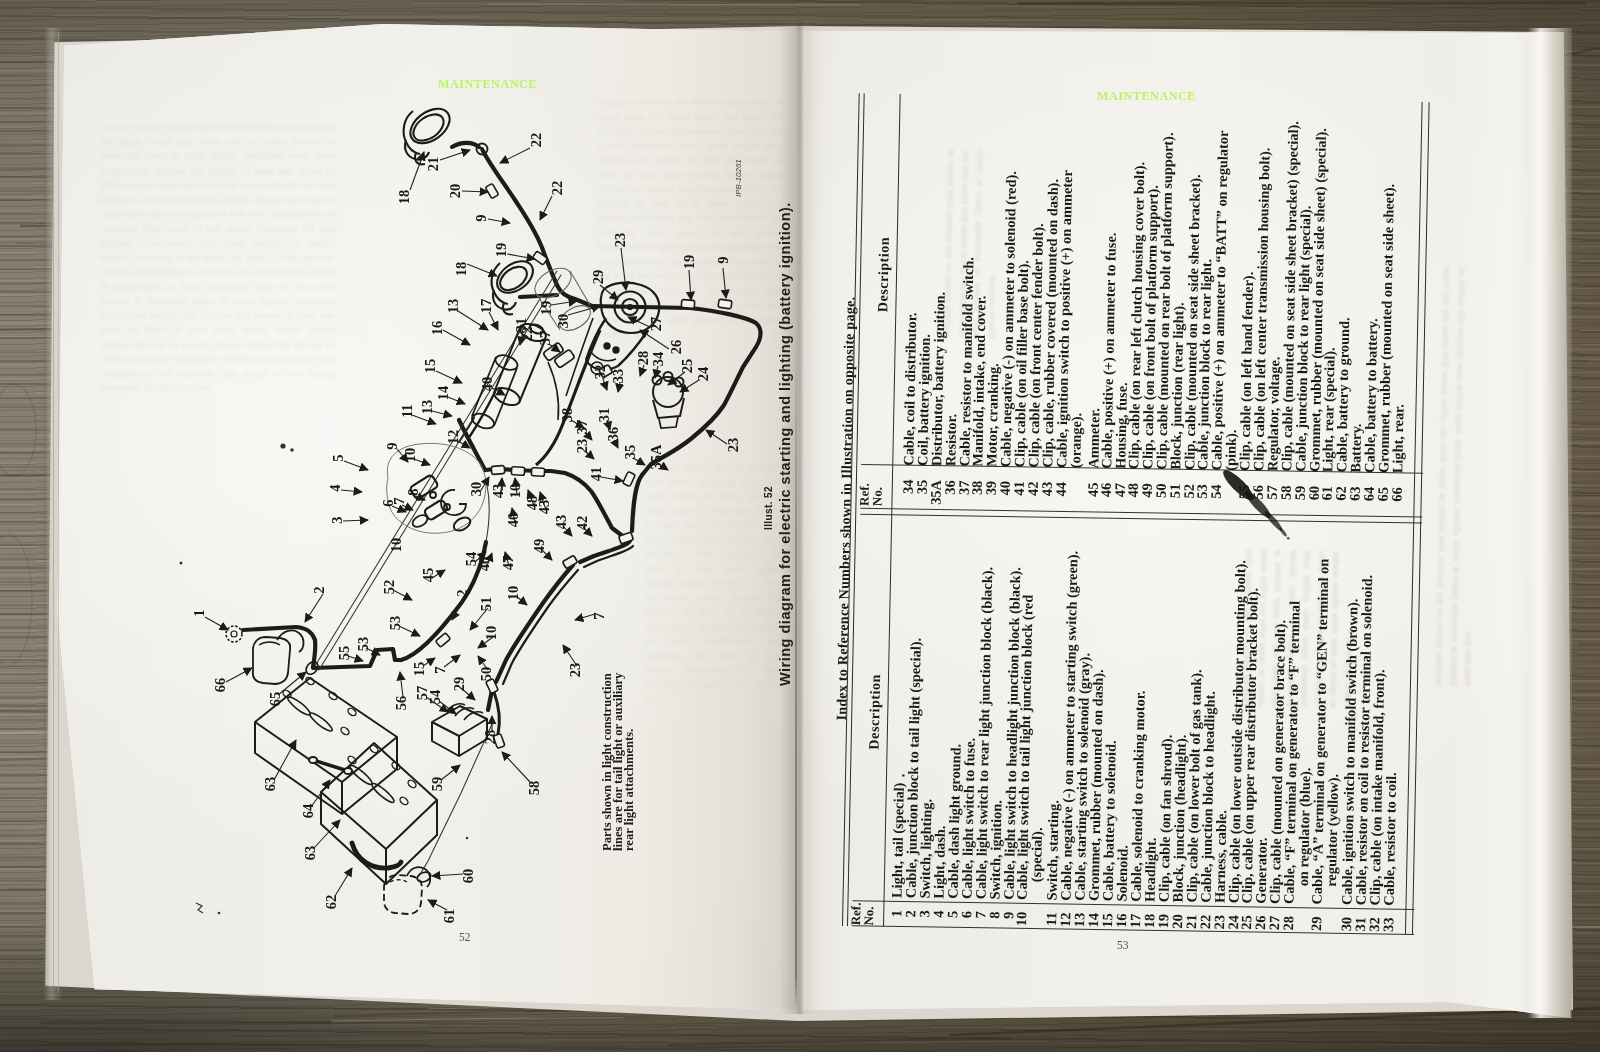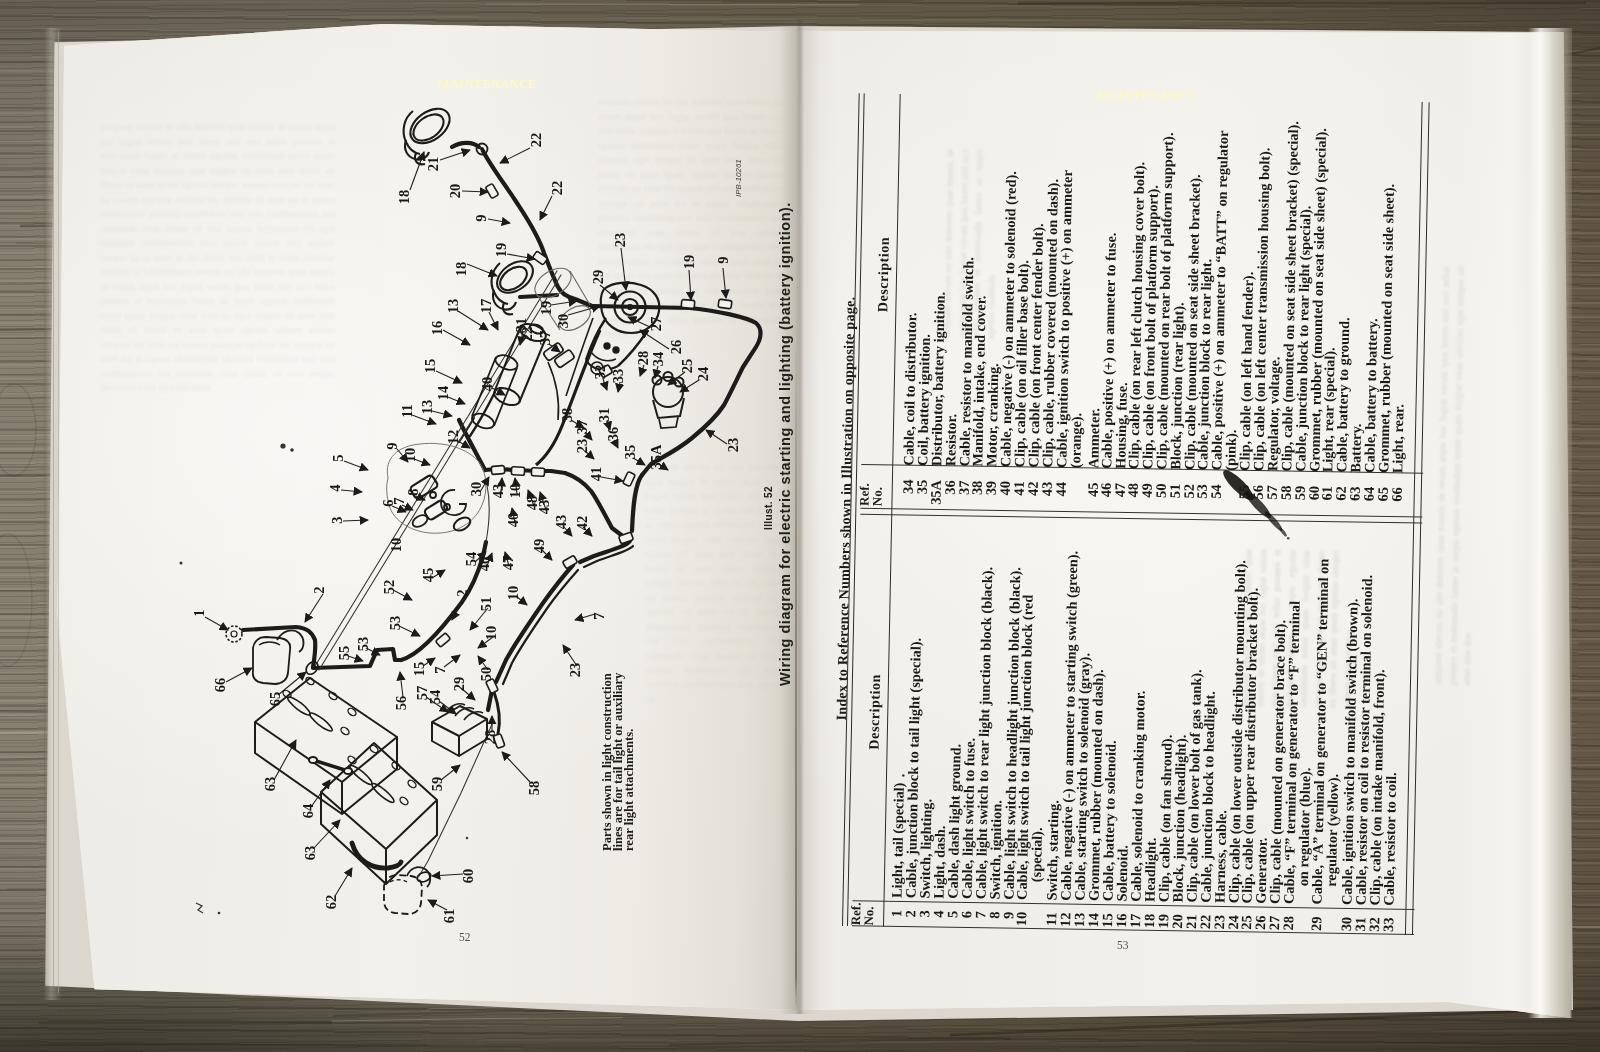--- a/index.html
+++ b/index.html
@@ -34,21 +34,21 @@
   #f0eee9;}
 #spine{position:absolute;left:779px;top:20px;width:40px;height:994px;
  background:linear-gradient(90deg, rgba(120,112,98,0) 0%, rgba(110,102,88,0.25) 42%, rgba(82,75,63,0.38) 52%, rgba(140,132,116,0.12) 63%, rgba(255,255,255,0) 100%);}
 #leftedge{position:absolute;left:44px;top:28px;width:18px;height:972px;
  background:linear-gradient(90deg, rgba(98,92,80,0.35) 0%, rgba(205,201,191,0.35) 40%, rgba(255,255,255,0) 100%);}
 #leftedge:before{content:"";position:absolute;left:9px;top:6px;width:1px;height:98%;background:rgba(150,145,133,0.55);}
 #leftedge:after{content:"";position:absolute;left:14px;top:3px;width:1px;height:99%;background:rgba(170,165,153,0.5);}
 #rightfold{position:absolute;left:1528px;top:28px;width:44px;height:990px;
  background:linear-gradient(90deg, rgba(255,255,255,0) 0%, rgba(252,251,247,0.85) 28%, rgba(212,208,198,0.75) 60%, rgba(172,164,150,0.6) 85%, rgba(135,127,112,0.45) 100%);}
 
-.mhead{position:absolute;font-family:"Liberation Serif",serif;font-weight:700;font-size:12.2px;letter-spacing:0.5px;color:#fef9c3;}
+.mhead{position:absolute;font-family:"Liberation Serif",serif;font-weight:700;font-size:12.2px;letter-spacing:0.5px;color:#bef264;}
 .pnum{position:absolute;font-family:"Liberation Serif",serif;font-size:11.5px;color:#55524a;}
 
 #tblwrap{position:absolute;left:0;top:0;width:836px;height:600px;transform-origin:0 0;
  transform:matrix(0.02,-0.9985,0.9999,0.0156,840,926);color:#1b1a17;}
 #ttitle{position:absolute;left:0;top:-11px;width:836px;text-align:center;font-weight:700;font-size:14.2px;letter-spacing:0.2px;font-family:"Liberation Serif",serif;}
 #tbox{position:absolute;left:0;top:12px;width:834px;height:562px;}
 .hline{position:absolute;left:0;width:100%;height:0;border-top:1.1px solid #2e2c26;}
 .vline{position:absolute;top:0;height:100%;width:0;border-left:1.1px solid #33312b;}
 .grp{position:absolute;top:0;height:100%;}
 .ghead{position:absolute;font-weight:700;font-family:"Liberation Serif",serif;}

